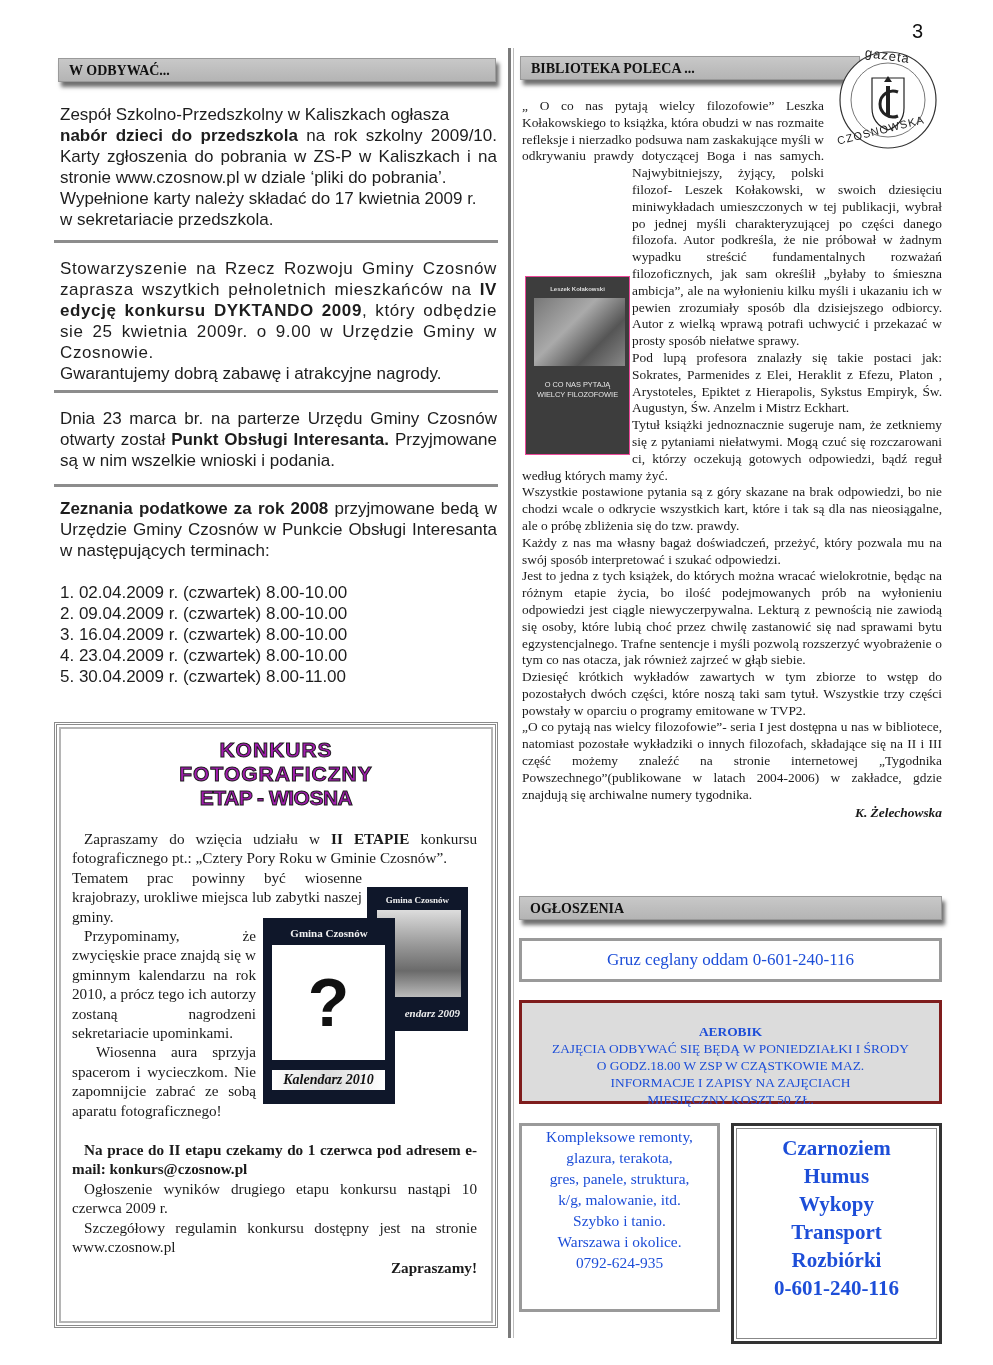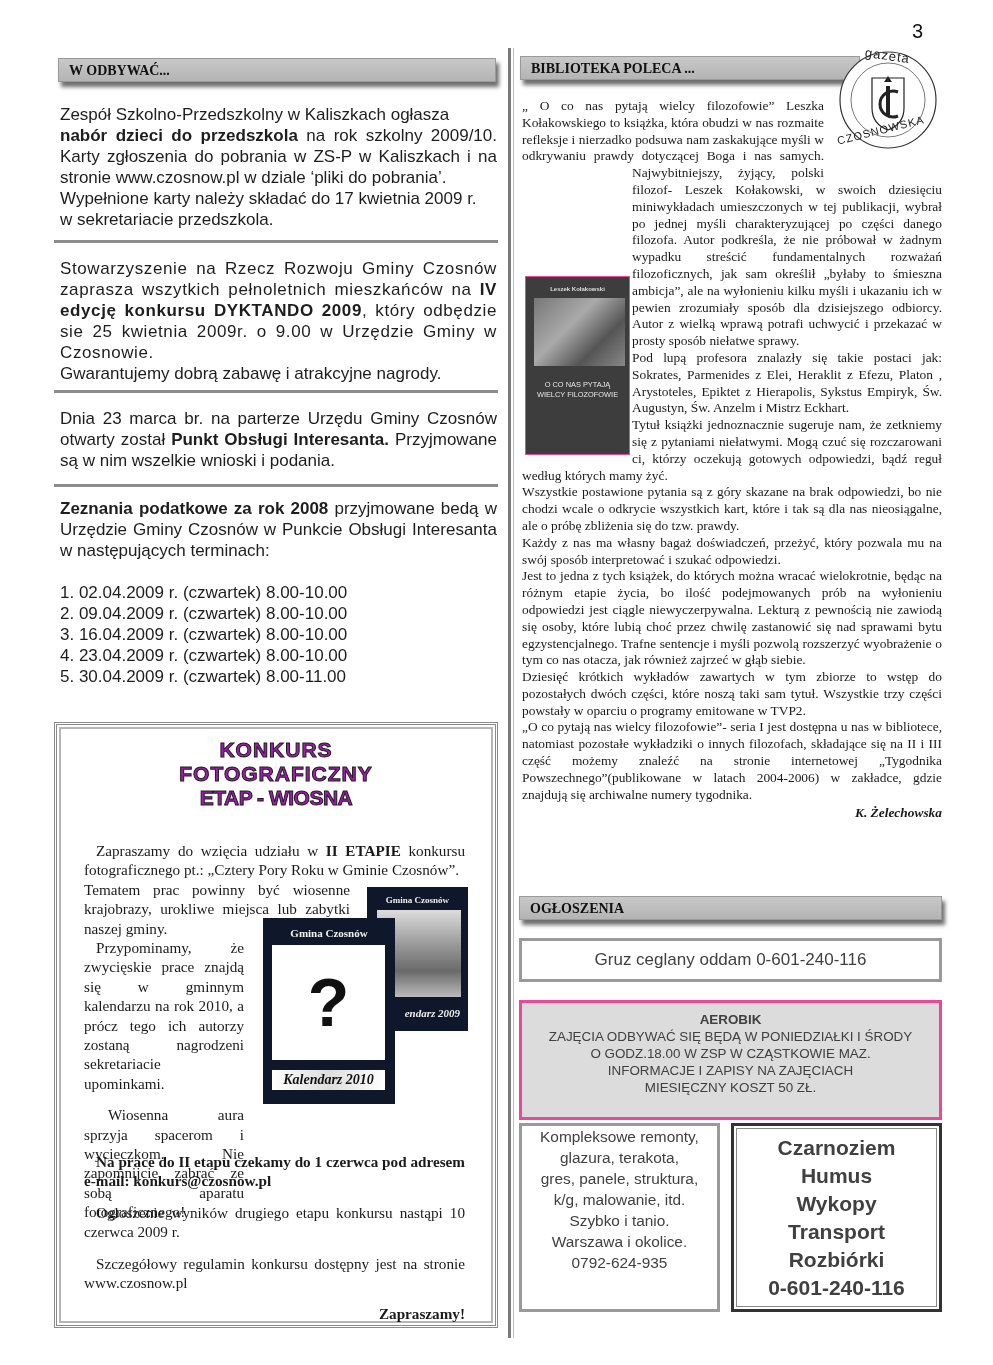--- a/index.html
+++ b/index.html
@@ -21,28 +21,28 @@
   .logo { position:absolute; left:838px; top:50px; width:100px; height:100px; }
 
   .book { position:absolute; left:525px; top:276px; width:103px; height:177px; background:#3d3d3d; border:1px solid #ec4899; }
   .book .author { color:#ddd; font-family:"Liberation Sans", sans-serif; font-size:6px; font-weight:bold; text-align:center; margin-top:9px; }
   .book .photo { margin:6px 4px 0 8px; height:68px; background:linear-gradient(135deg,#777 0%,#aaa 40%,#555 70%,#888 100%); }
   .book .ttl { color:#e6e6e6; font-family:"Liberation Sans", sans-serif; font-size:7.4px; text-align:center; margin-top:14px; line-height:10px; }
 
   .konkurs-box { position:absolute; left:54px; top:722px; width:444px; height:606px; border:3px double #8a8a8a; outline:2px solid #b5b5b5; outline-offset:-7px; box-sizing:border-box; }
   .konkurs-title { position:absolute; left:60px; width:432px; text-align:center; font-family:"Liberation Sans", sans-serif; font-weight:bold; font-size:21px; line-height:24px; color:#a21caf; -webkit-text-stroke:1px #1a1a1a; letter-spacing:1px; }
   .kt { position:absolute; font-family:"Liberation Serif", serif; font-size:15.2px; line-height:19.4px; color:#1a1a1a; }
-  .kt p { margin:12px; }
+  .kt p { margin:0; }
 
   .cal { position:absolute; background:#0f172a; }
   .cal .hdr { color:#f0f0f0; font-family:"Liberation Serif", serif; font-weight:bold; text-align:center; }
   .cal .pic { background:#fff; }
   .cal .foot { font-family:"Liberation Serif", serif; font-style:italic; font-weight:bold; text-align:center; }
 
-  .ad-box { position:absolute; box-sizing:border-box; text-align:center; font-family:Liberation Sans, sans-serif; color:#404040; }
+  .ad-box { position:absolute; box-sizing:border-box; text-align:center; font-family:Liberation Serif, serif; color:#1d4ed8; }
 </style>
 </head>
 <body>
 
 <div class="page-num">3</div>
 <div class="col-divider"></div>
 <div class="col-divider2"></div>
 
 <div class="section-head" style="left:58px; top:58px; width:438px;">W ODBYWAĆ...</div>
 
@@ -140,38 +140,38 @@
   <p>Jest to jedna z tych książek, do których można wracać wielokrotnie, będąc na różnym etapie życia, bo ilość podejmowanych prób na wyłonieniu odpowiedzi jest ciągle niewyczerpywalna. Lekturą z pewnością nie zawiodą się osoby, które lubią choć przez chwilę zastanowić się nad sprawami bytu egzystencjalnego. Trafne sentencje i myśli pozwolą rozszerzyć wyobrażenie o tym co nas otacza, jak również zajrzeć w głąb siebie.</p>
   <p>Dziesięć krótkich wykładów zawartych w tym zbiorze to wstęp do pozostałych dwóch części, które noszą taki sam tytuł. Wszystkie trzy części powstały w oparciu o programy emitowane w TVP2.</p>
   <p>„O co pytają nas wielcy filozofowie”- seria I jest dostępna u nas w bibliotece, natomiast pozostałe wykładziki o innych filozofach, składające się na II i III część możemy znaleźć na stronie internetowej „Tygodnika Powszechnego”(publikowane w latach 2004-2006) w zakładce, gdzie znajdują się archiwalne numery tygodnika.</p>
   <p style="text-align:right; font-weight:bold; font-style:italic; margin-top:2px;">K. Żelechowska</p>
 </div>
 
 <div class="section-head" style="left:519px; top:896px; width:423px;">OGŁOSZENIA</div>
 
 <div class="ad-box" style="left:519px; top:938px; width:423px; height:44px; border:3px solid #9a9a9a; font-size:17px; line-height:38px;">Gruz ceglany oddam 0-601-240-116</div>
 
-<div class="ad-box" style="left:519px; top:1000px; width:423px; height:120px; border:3px solid #ec4899; background:#dcdcdc; font-size:13.4px; line-height:17px; padding-top:8px;">
+<div class="ad-box" style="left:519px; top:1000px; width:423px; height:104px; border:3px solid #7f1d1d; background:#dcdcdc; font-size:13.4px; line-height:17px; padding-top:20px;">
   <div style="font-weight:bold;">AEROBIK</div>
   <div>ZAJĘCIA ODBYWAĆ SIĘ BĘDĄ W PONIEDZIAŁKI I ŚRODY</div>
   <div>O GODZ.18.00 W ZSP W CZĄSTKOWIE MAZ.</div>
   <div>INFORMACJE I ZAPISY NA ZAJĘCIACH</div>
   <div>MIESIĘCZNY KOSZT 50 ZŁ.</div>
 </div>
 
 <div class="ad-box" style="left:519px; top:1123px; width:201px; height:189px; border:3px solid #9a9a9a; font-size:15.4px; line-height:21px; padding-top:0;">
   <div>Kompleksowe remonty,</div>
   <div>glazura, terakota,</div>
   <div>gres, panele, struktura,</div>
   <div>k/g, malowanie, itd.</div>
   <div>Szybko i tanio.</div>
   <div>Warszawa i okolice.</div>
   <div>0792-624-935</div>
 </div>
 
-<div class="ad-box" style="left:731px; top:1123px; width:211px; height:189px; border:3px solid #333; outline:1px solid #888; outline-offset:-6px; font-weight:bold; font-size:21px; line-height:28px; padding-top:8px;">
+<div class="ad-box" style="left:731px; top:1123px; width:211px; height:221px; border:3px solid #333; outline:1px solid #888; outline-offset:-6px; font-weight:bold; font-size:21px; line-height:28px; padding-top:8px;">
   <div>Czarnoziem</div>
   <div>Humus</div>
   <div>Wykopy</div>
   <div>Transport</div>
   <div>Rozbiórki</div>
   <div>0-601-240-116</div>
 </div>
 
 </body></html>

